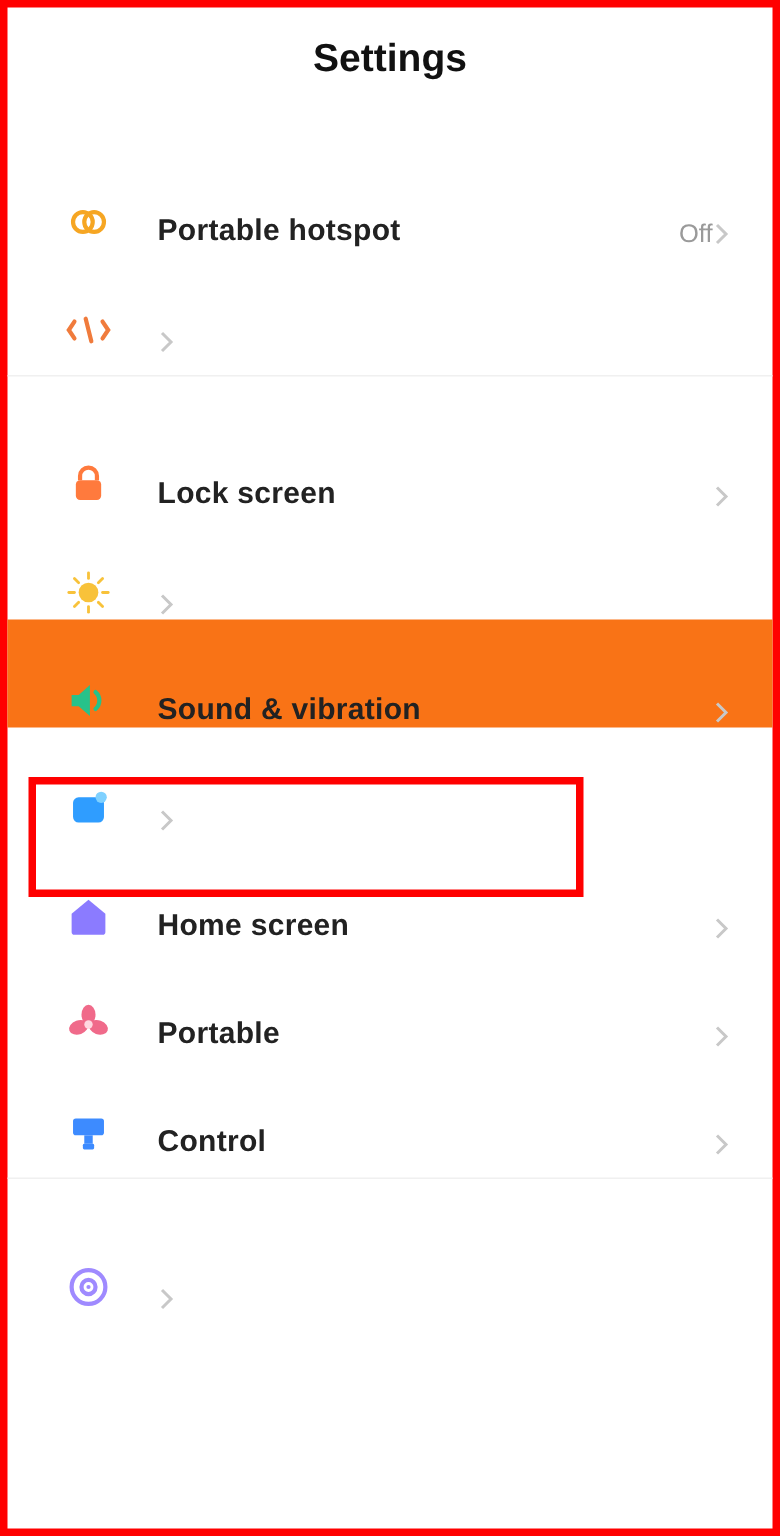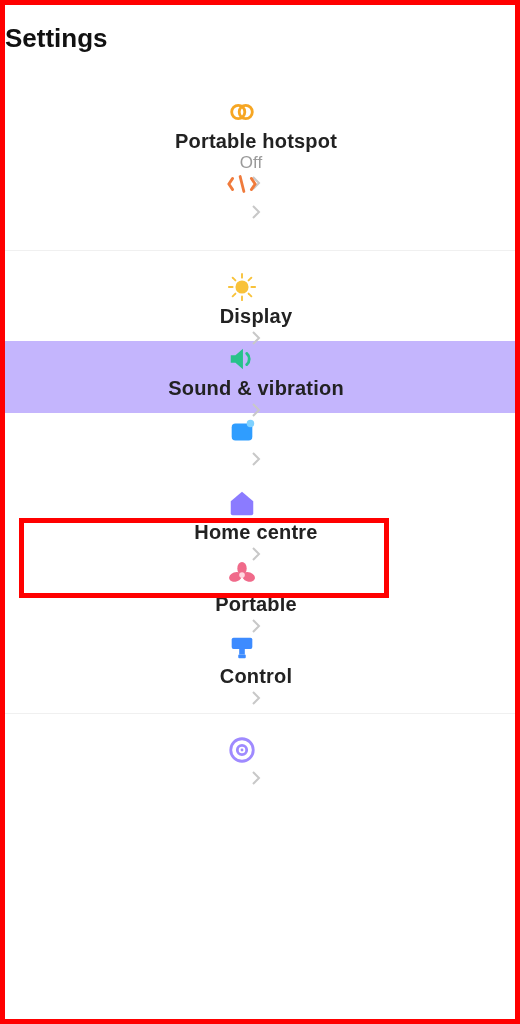--- a/index.html
+++ b/index.html
@@ -9,42 +9,42 @@
     background: #ffffff;
     overflow: hidden;
   }
   .frame {
     width: 520px;
     height: 1024px;
     border: 5px solid #ff0000;
     position: relative;
   }
   .header {
+    text-align: center;
     padding: 18px 0 40px 0;
   }
   .header h1 {
     font-size: 26px;
     font-weight: 600;
     color: #111;
   }
   .group-divider {
     height: 1px;
     background: #f0f0f0;
     margin: 12px 0 18px 0;
   }
   .row {
     display: flex;
-    align-items: center;
+    align-items: flex-end;
     height: 72px;
-    padding: 0 28px 0 20px;
+    padding: 0 28px 0 36px;
     cursor: pointer;
-    flex-direction: column;
   }
   .row.highlighted {
-    background: #c4b5fd;
+    background: #f97316;
   }
   .icon-slot {
     width: 36px;
     height: 36px;
     flex: 0 0 36px;
     margin-right: 28px;
     display: flex;
     align-items: center;
     justify-content: center;
   }
@@ -52,21 +52,20 @@
   .label {
     flex: 1 1 auto;
     font-size: 20px;
     font-weight: 600;
     color: #222;
     letter-spacing: 0.2px;
   }
   .value {
     font-size: 17px;
     color: #9a9a9a;
-    margin-right: 10px;
   }
   .chevron {
     flex: 0 0 auto;
     width: 12px;
     height: 20px;
     display: flex;
     align-items: center;
     justify-content: center;
   }
   .chevron svg { width: 10px; height: 16px; stroke: #c8c8c8; stroke-width: 2; fill: none; }
@@ -119,38 +118,51 @@
     <span class="chevron">
         <svg viewBox="0 0 10 16">
           <polyline points="2,2 8,8 2,14"></polyline>
         </svg>
       </span>
   </div>
 
   <div class="group-divider"></div>
 
 
+  <div class="row">
+    <span class="icon-slot">
+      <svg viewBox="0 0 32 32">
+          <path d="M10 13 V10 a6 6 0 0 1 12 0 v3" fill="none" stroke="#ff7a3d" stroke-width="3"></path>
+          <rect x="7" y="13" width="18" height="14" rx="3" fill="#ff7a3d"></rect>
+        </svg>
+    </span>
+    <span class="label">Lock screen</span>
+    <span class="chevron">
+        <svg viewBox="0 0 10 16">
+          <polyline points="2,2 8,8 2,14"></polyline>
+        </svg>
+      </span>
+  </div>
 
   <div class="row">
     <span class="icon-slot">
       <svg viewBox="0 0 32 32">
           <circle cx="16" cy="16" r="7" fill="#f8c23a"></circle>
           <g stroke="#f8c23a" stroke-width="2" stroke-linecap="round">
             <line x1="16" y1="2" x2="16" y2="6"></line>
             <line x1="16" y1="26" x2="16" y2="30"></line>
             <line x1="2" y1="16" x2="6" y2="16"></line>
             <line x1="26" y1="16" x2="30" y2="16"></line>
             <line x1="6" y1="6" x2="9" y2="9"></line>
             <line x1="23" y1="23" x2="26" y2="26"></line>
             <line x1="6" y1="26" x2="9" y2="23"></line>
             <line x1="23" y1="9" x2="26" y2="6"></line>
           </g>
         </svg>
     </span>
-    <span class="label">Display</span>
     <span class="chevron">
         <svg viewBox="0 0 10 16">
           <polyline points="2,2 8,8 2,14"></polyline>
         </svg>
       </span>
   </div>
 
   <div class="row highlighted">
     <span class="icon-slot">
       <svg viewBox="0 0 32 32">
@@ -179,21 +191,21 @@
         </svg>
       </span>
   </div>
 
   <div class="row">
     <span class="icon-slot">
       <svg viewBox="0 0 32 32">
           <path d="M16 4 L28 14 V27 a2 2 0 0 1 -2 2 H6 a2 2 0 0 1 -2 -2 V14 Z" fill="#8b7bff"></path>
         </svg>
     </span>
-    <span class="label">Home centre</span>
+    <span class="label">Home screen</span>
     <span class="chevron">
         <svg viewBox="0 0 10 16">
           <polyline points="2,2 8,8 2,14"></polyline>
         </svg>
       </span>
   </div>
 
   <div class="row">
     <span class="icon-slot">
       <svg viewBox="0 0 32 32">

